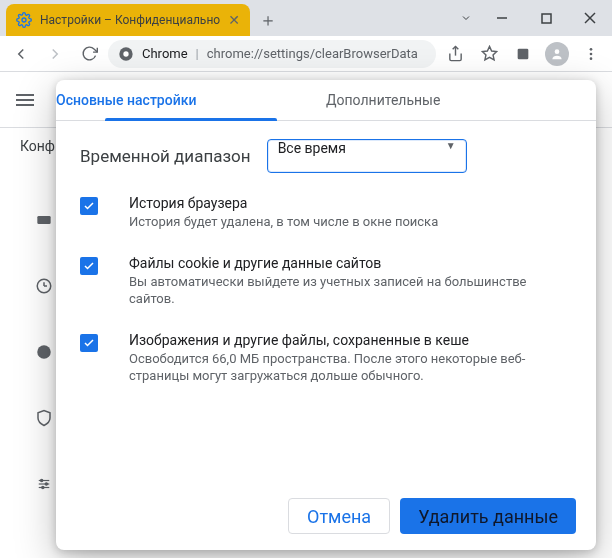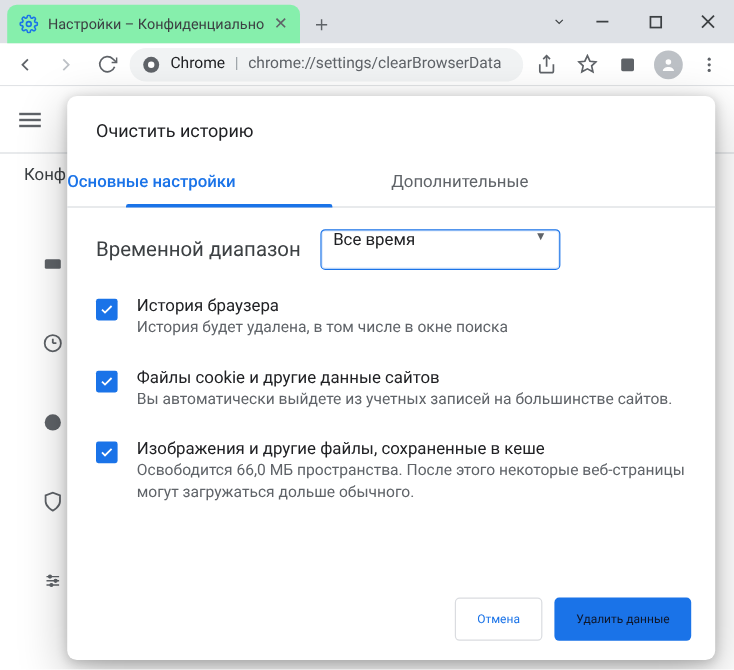--- a/index.html
+++ b/index.html
@@ -9,21 +9,21 @@
     --border:#dadce0;
     --win-bg:#ffffff;
     --chrome-grey:#dee1e6;
     --settings-bg:#f1f3f4;
   }
   *{box-sizing:border-box;font-family:"Segoe UI",Roboto,Arial,sans-serif;}
   body{margin:0;width:612px;height:558px;background:#fff;overflow:hidden;color:var(--txt);}
 
   
   .titlebar{height:36px;background:var(--chrome-grey);display:flex;align-items:flex-end;position:relative;}
-  .tab{margin-left:6px;height:32px;background:#86efac;border-top-left-radius:8px;border-top-right-radius:8px;display:flex;align-items:center;padding:0 10px;gap:8px;min-width:240px;max-width:250px;}
+  .tab{margin-left:6px;height:32px;background:#eab308;border-top-left-radius:8px;border-top-right-radius:8px;display:flex;align-items:center;padding:0 10px;gap:8px;min-width:240px;max-width:250px;}
   .tab-title{font-size:12px;color:#3c4043;white-space:nowrap;overflow:hidden;text-overflow:ellipsis;flex:1;}
   .tab-close{color:#5f6368;font-size:14px;line-height:1;}
   .newtab{width:28px;height:28px;display:flex;align-items:center;justify-content:center;color:#5f6368;font-size:18px;margin-left:4px;margin-bottom:2px;}
   .wincontrols{position:absolute;right:0;top:0;height:36px;display:flex;}
   .winbtn{width:44px;display:flex;align-items:center;justify-content:center;color:#3c4043;}
   .chev{width:28px;display:flex;align-items:center;justify-content:center;color:#3c4043;}
 
   
   .toolbar{height:36px;background:#fff;display:flex;align-items:center;padding:0 6px;gap:4px;border-bottom:1px solid var(--border);}
   .tbtn{width:30px;height:30px;display:flex;align-items:center;justify-content:center;color:#5f6368;border-radius:50%;}
@@ -50,28 +50,28 @@
   .tabbtn{flex:1;text-align:left;font-size:14px;padding:12px 0;color:#5f6368;position:relative;}
   .tabbtn.active{color:var(--blue);font-weight:500;}
   .tabbtn.active::after{content:"";position:absolute;left:18%;right:18%;bottom:-1px;height:3px;background:var(--blue);border-radius:2px 2px 0 0;}
 
   .range-row{display:flex;align-items:center;gap:16px;padding:18px 24px 6px;}
   .range-label{font-size:17px;color:#3c4043;}
   .select{flex:0 0 200px;height:34px;border:1px solid var(--blue);border-radius:4px;display:flex;justify-content:space-between;padding:0 10px;font-size:14px;color:#202124;box-shadow:0 0 0 1px rgba(26,115,232,.15) inset;}
   .select .arrow{color:#5f6368;font-size:10px;}
 
   .items{padding:4px 24px;overflow:auto;flex:1;}
-  .item{display:flex;gap:16px;padding:12px 0;}
+  .item{display:flex;gap:31px;padding:12px 0;}
   .chk{width:18px;height:18px;border-radius:2px;background:var(--blue);flex:0 0 18px;display:flex;align-items:center;justify-content:center;margin-top:2px;}
   .chk svg{stroke:#fff;}
   .item-txt .t1{font-size:14px;color:#202124;}
   .item-txt .t2{font-size:13px;color:#5f6368;line-height:1.35;margin-top:2px;}
 
   .actions{display:flex;justify-content:flex-end;gap:10px;padding:8px 20px 4px;}
-  .btn{height:36px;padding:0 18px;border-radius:4px;font-size:10px;display:flex;align-items:center;justify-content:center;}
+  .btn{height:36px;padding:0 18px;border-radius:4px;font-size:18px;display:flex;align-items:center;justify-content:center;}
   .btn-outline{border:1px solid var(--border);color:var(--blue);background:#fff;}
   .btn-primary{background:var(--blue);color:#0f172a;}
 
   svg{display:block;}
 </style>
 </head>
 <body>
 
 <div class="titlebar">
   <div class="tab">
@@ -218,21 +218,20 @@
           <line x1="3" y1="12" x2="21" y2="12"></line>
           <line x1="3" y1="18" x2="21" y2="18"></line>
           <circle cx="8" cy="6" r="2" fill="#5f6368"></circle>
           <circle cx="16" cy="12" r="2" fill="#5f6368"></circle>
           <circle cx="10" cy="18" r="2" fill="#5f6368"></circle>
         </svg>
       </div>
   </div>
 
   <div class="dialog">
-    <div class="dlg-title">Очистить историю</div>
     <div class="tabs">
       <div class="tabbtn active">Основные настройки</div>
       <div class="tabbtn">Дополнительные</div>
     </div>
 
     <div class="range-row">
       <div class="range-label">Временной диапазон</div>
       <div class="select">
         <span>Все время</span>
         <span class="arrow">▼</span>

